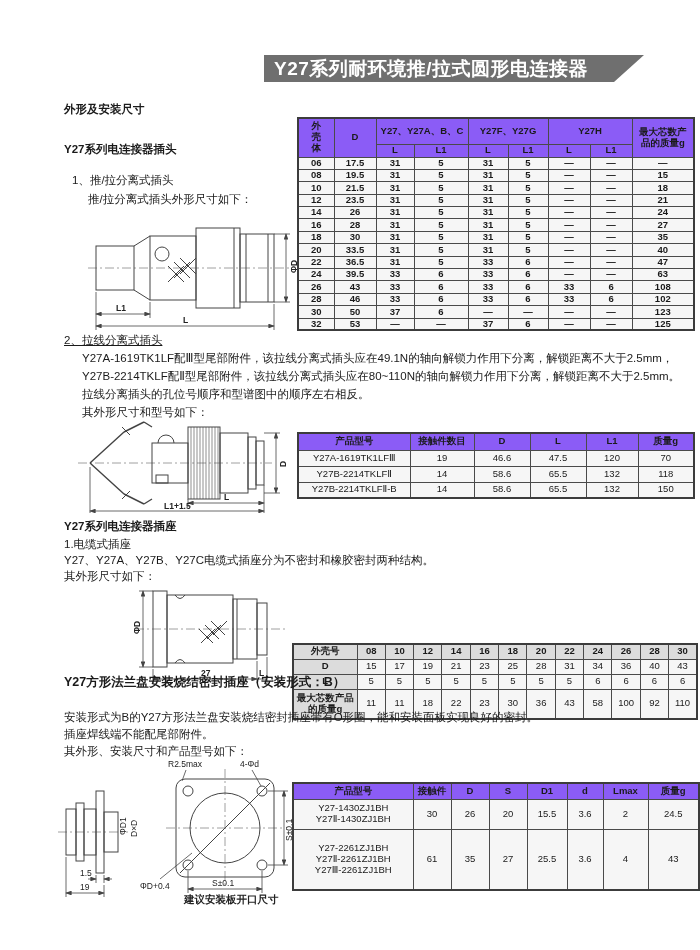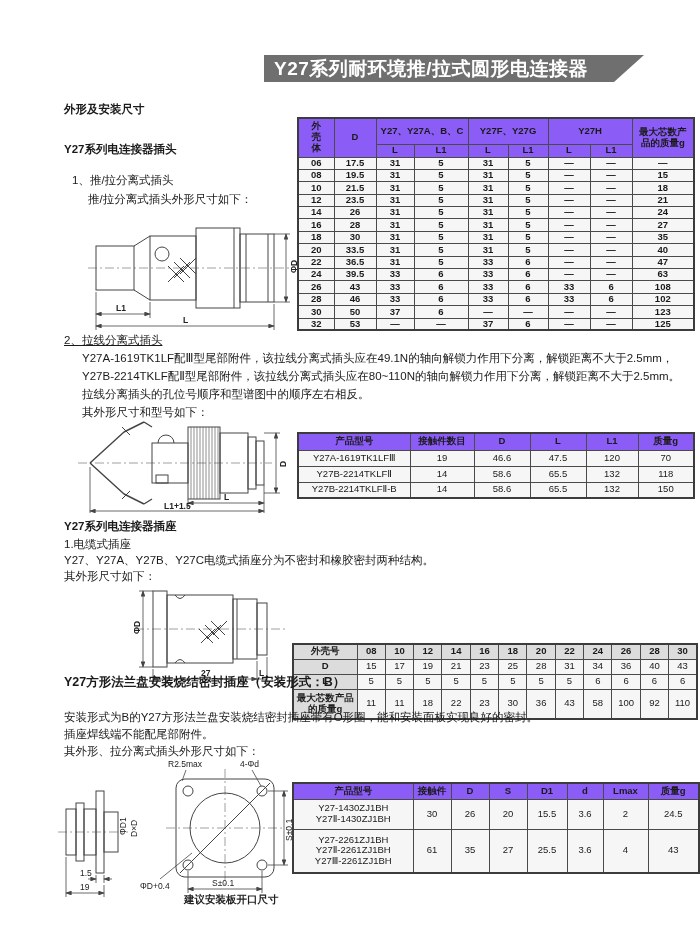--- a/index.html
+++ b/index.html
@@ -19,21 +19,21 @@
   td,th{border:1px solid #4a4a4a;text-align:center;vertical-align:middle;padding:0 1px;}
   th{background:#8b5cf6;font-weight:bold;}
   td{background:#f6f6f6;}
   #t1 tbody tr{height:12.4px;font-weight:bold;}
   #t2 tbody tr{height:16px;}
   #t3 tr{height:15px;}
   #t3 tr:last-child{height:30px;}
   #t3 td:first-child{background:#dcdcdc;font-weight:bold;}
   #t3 tr:first-child td{background:#dcdcdc;font-weight:bold;}
   #t4 tbody tr{height:30px;}
-  #t4 tbody tr:last-child{height:44px;}
+  #t4 tbody tr:last-child{height:61px;}
   .vtxt{display:inline-block;width:11px;white-space:normal;line-height:1.15;}
   .wraptxt{display:inline-block;width:50px;white-space:normal;line-height:1.15;}
   svg{position:absolute;overflow:visible;}
   .dline{stroke:#444;stroke-width:1;fill:none;}
   .cline{stroke:#888;stroke-width:.8;fill:none;stroke-dasharray:9 3 2 3;}
   .dim{stroke:#444;stroke-width:.8;fill:none;}
   .dtxt{font-size:8.5px;fill:#222;font-family:"Liberation Sans","DejaVu Sans",sans-serif;}
 </style>
 </head>
 <body>
@@ -478,21 +478,21 @@
           <td>92</td>
           <td>110</td>
         </tr>
       </tbody>
   </table>
 </div>
 
 <div class="line b" style="left:64px;top:676px;font-size:12.5px;">Y27方形法兰盘安装烧结密封插座（安装形式：B）</div>
 <div class="line" style="left:64px;top:712px;">安装形式为B的Y27方形法兰盘安装烧结密封插座带有O形圈，能和安装面板实现良好的密封。</div>
 <div class="line" style="left:64px;top:729px;">插座焊线端不能配尾部附件。</div>
-<div class="line" style="left:64px;top:746px;">其外形、拉分离式插头外形尺寸如下：</div>
+<div class="line" style="left:64px;top:746px;">其外形、安装尺寸和产品型号如下：</div>
 
 <svg style="left:56px;top:757px;" width="238" height="150" viewBox="0 0 238 150">
   <defs>
     <marker id="a4" markerWidth="8" markerHeight="6" refX="7" refY="3" orient="auto">
         <path d="M0,0 L8,3 L0,6 z" fill="#444"></path>
       </marker>
     <marker id="a4s" markerWidth="8" markerHeight="6" refX="1" refY="3" orient="auto">
         <path d="M8,0 L0,3 L8,6 z" fill="#444"></path>
       </marker>
   </defs>

